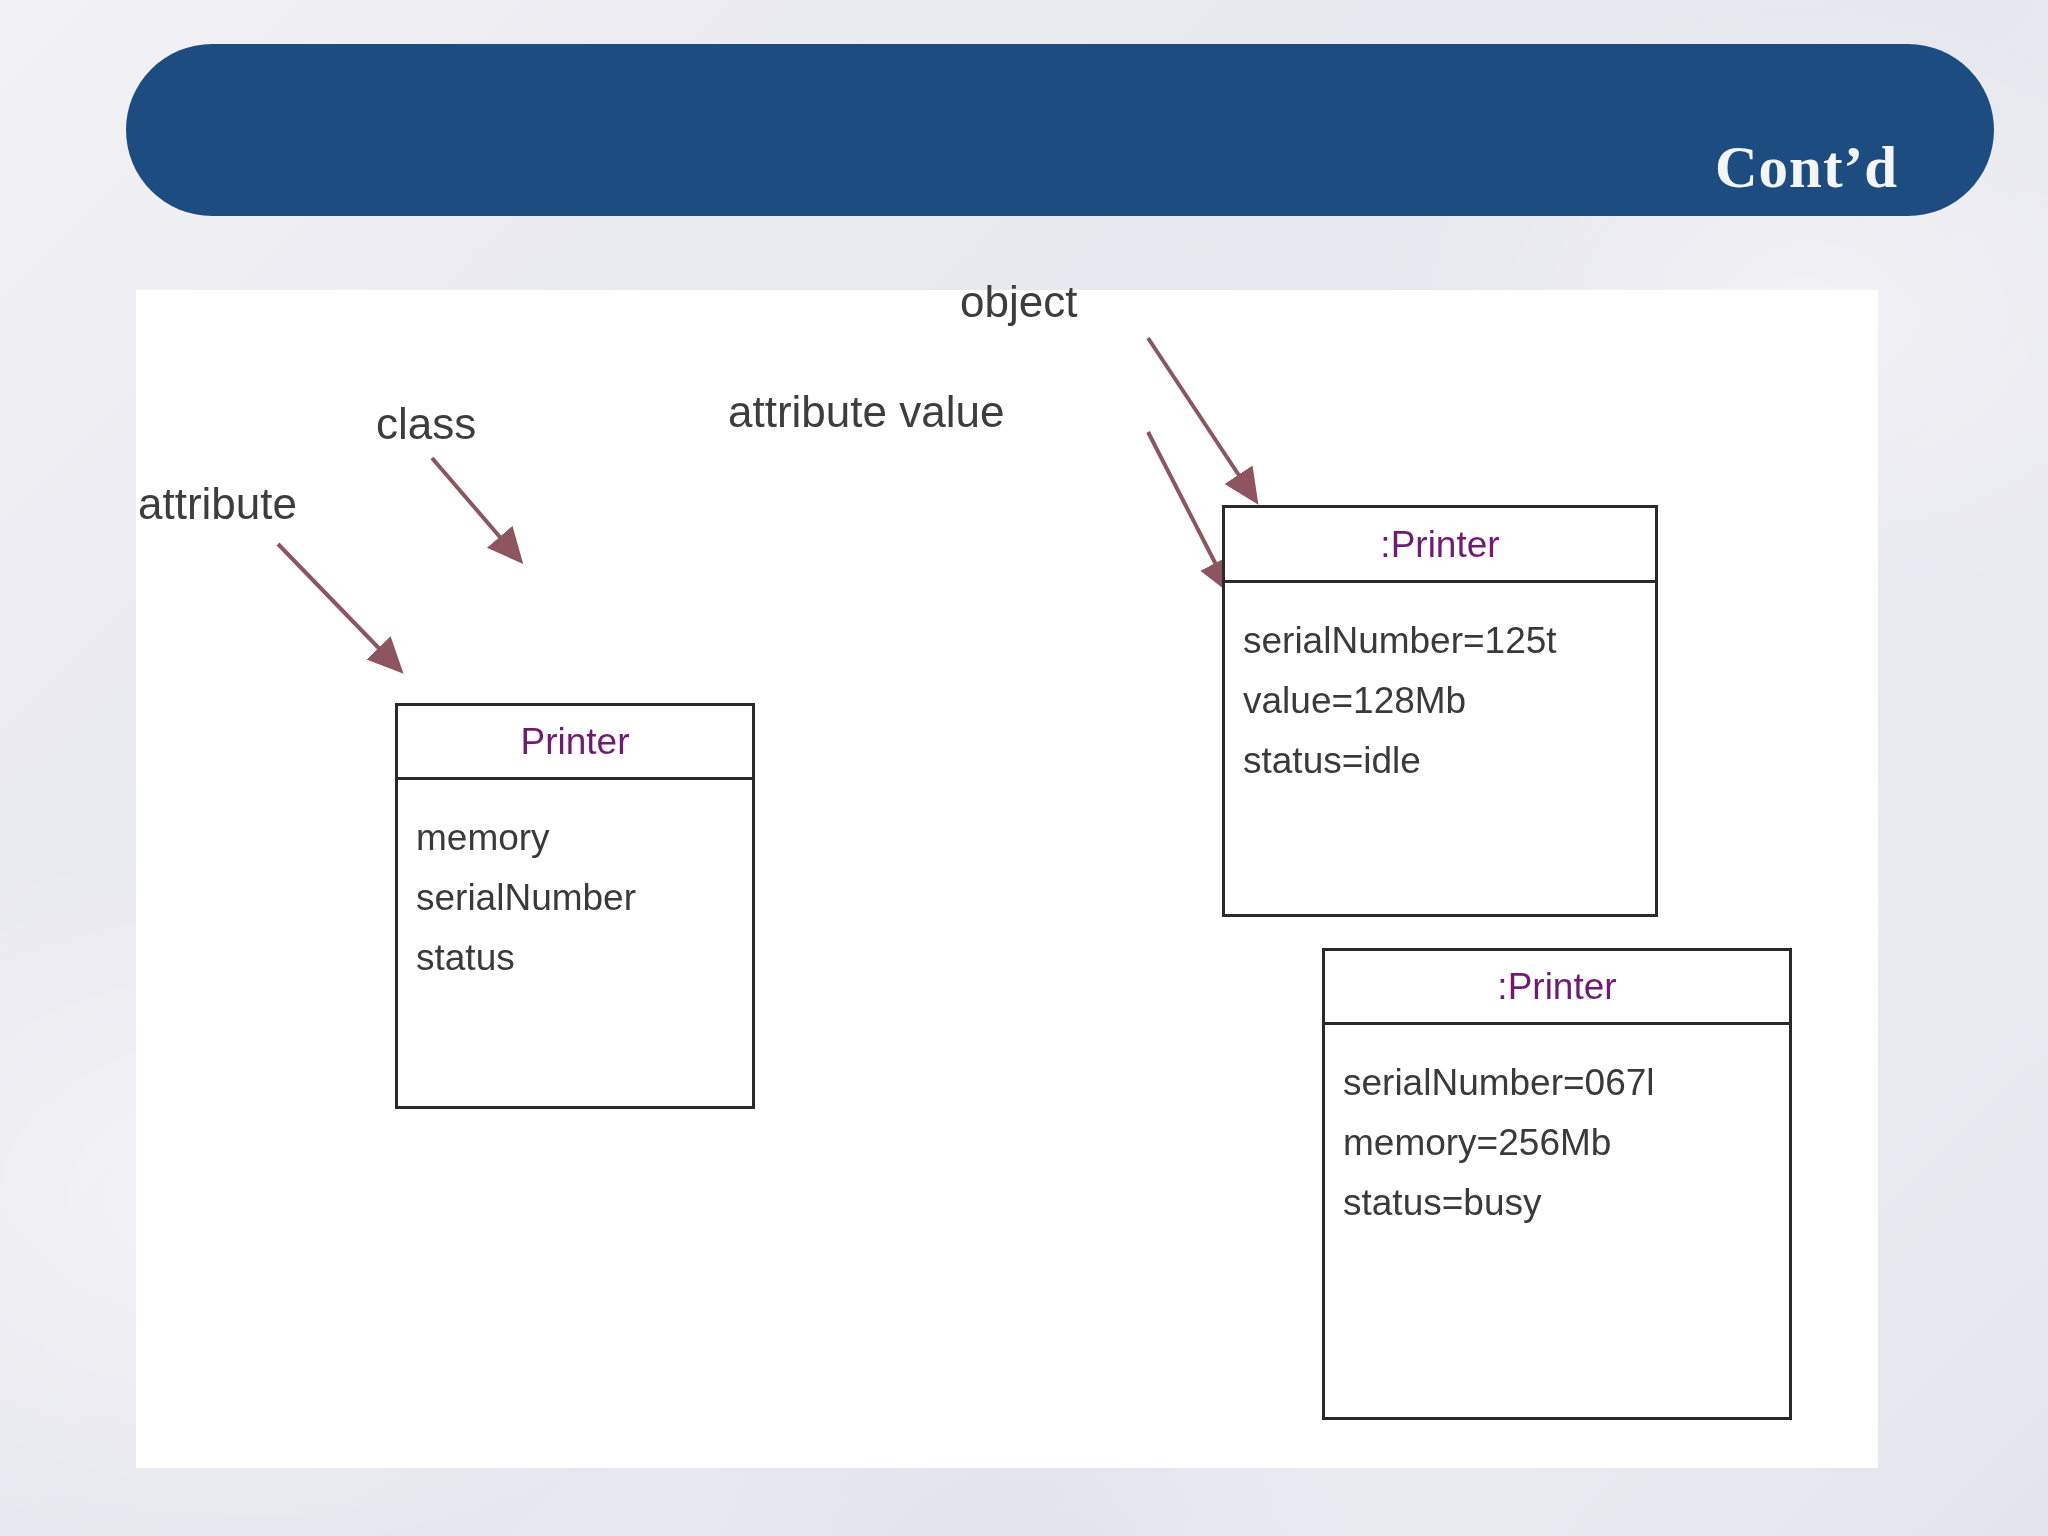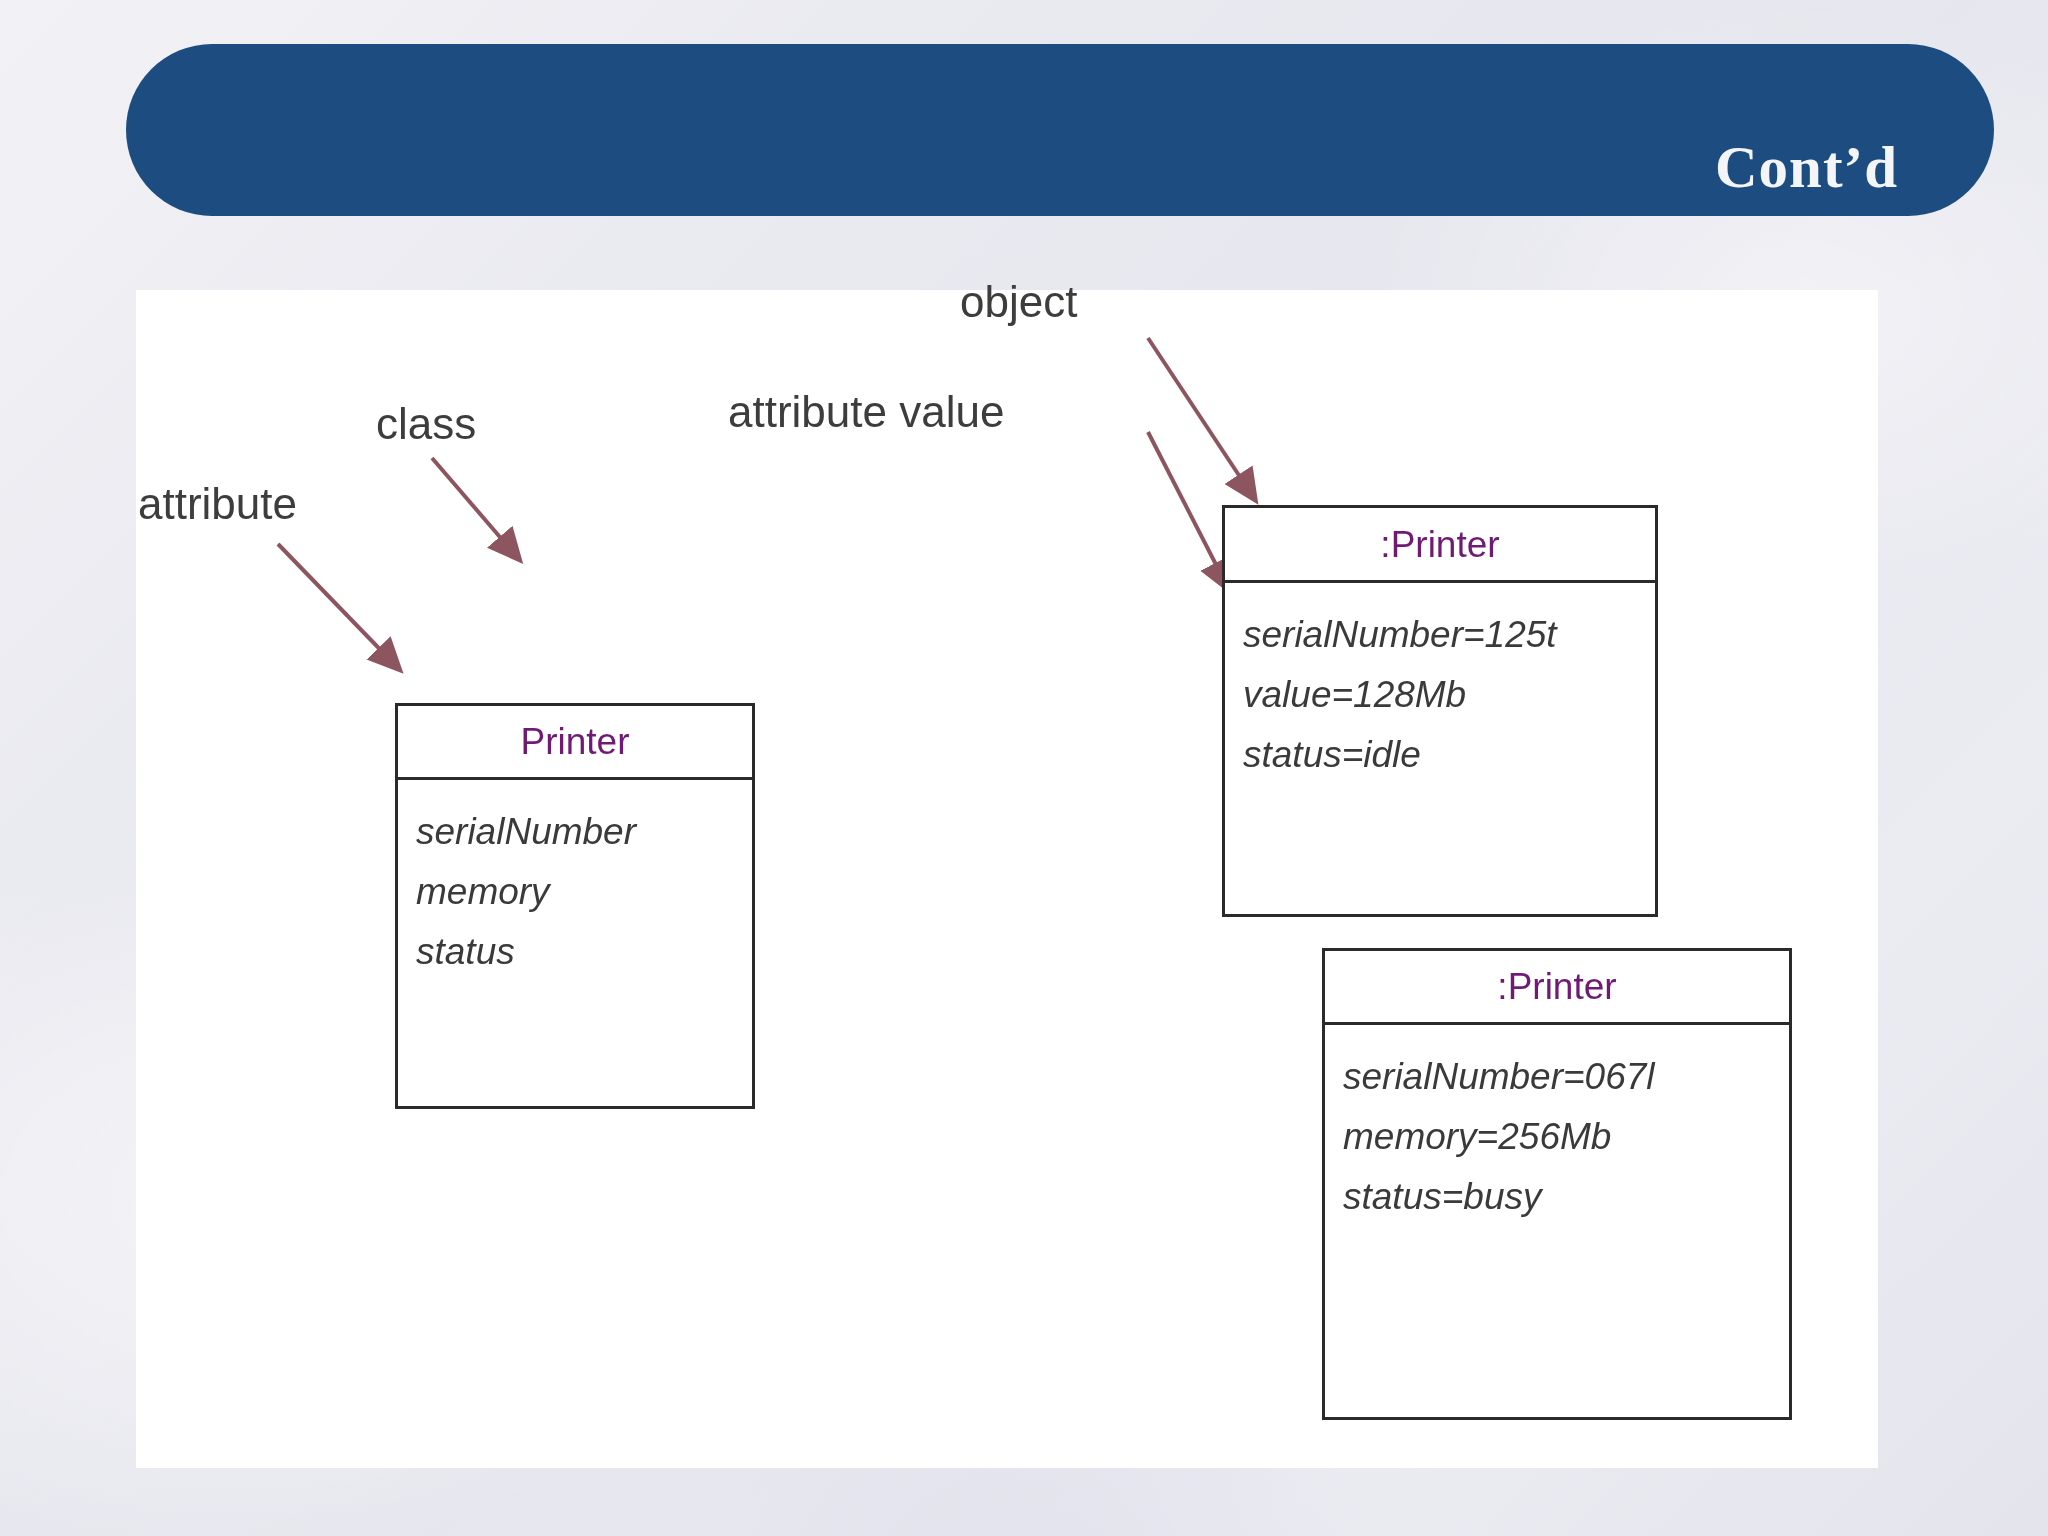--- a/index.html
+++ b/index.html
@@ -85,23 +85,22 @@
     text-align: center;
     color: #701a75;
     font-size: 37px;
     line-height: 1;
     display: flex;
     align-items: center;
     justify-content: center;
     box-sizing: border-box;
   }
   .uml-body {
-    padding: 22px 0 0 18px;
-    box-sizing: border-box;
-    font-style: italic;
+    padding: 28px 0 0 18px;
+    box-sizing: border-box;
   }
   .uml-row {
     color: #3a3a3a;
     font-size: 37px;
     line-height: 1.62;
     white-space: nowrap;
   }
 
   
   #class-box {
@@ -176,22 +175,22 @@
 
     <div class="annot" id="annot-class">class</div>
 
     <div class="annot" id="annot-attr-value">attribute value</div>
 
     <div class="annot" id="annot-object">object</div>
 
     <div class="uml-box" id="class-box">
       <div class="uml-header">Printer</div>
       <div class="uml-body">
+        <div class="uml-row">memory</div>
         <div class="uml-row">serialNumber</div>
-        <div class="uml-row">memory</div>
         <div class="uml-row">status</div>
       </div>
     </div>
 
     <div class="uml-box" id="object-box-1">
       <div class="uml-header">:Printer</div>
       <div class="uml-body">
         <div class="uml-row">serialNumber=125t</div>
         <div class="uml-row">value=128Mb</div>
         <div class="uml-row">status=idle</div>

